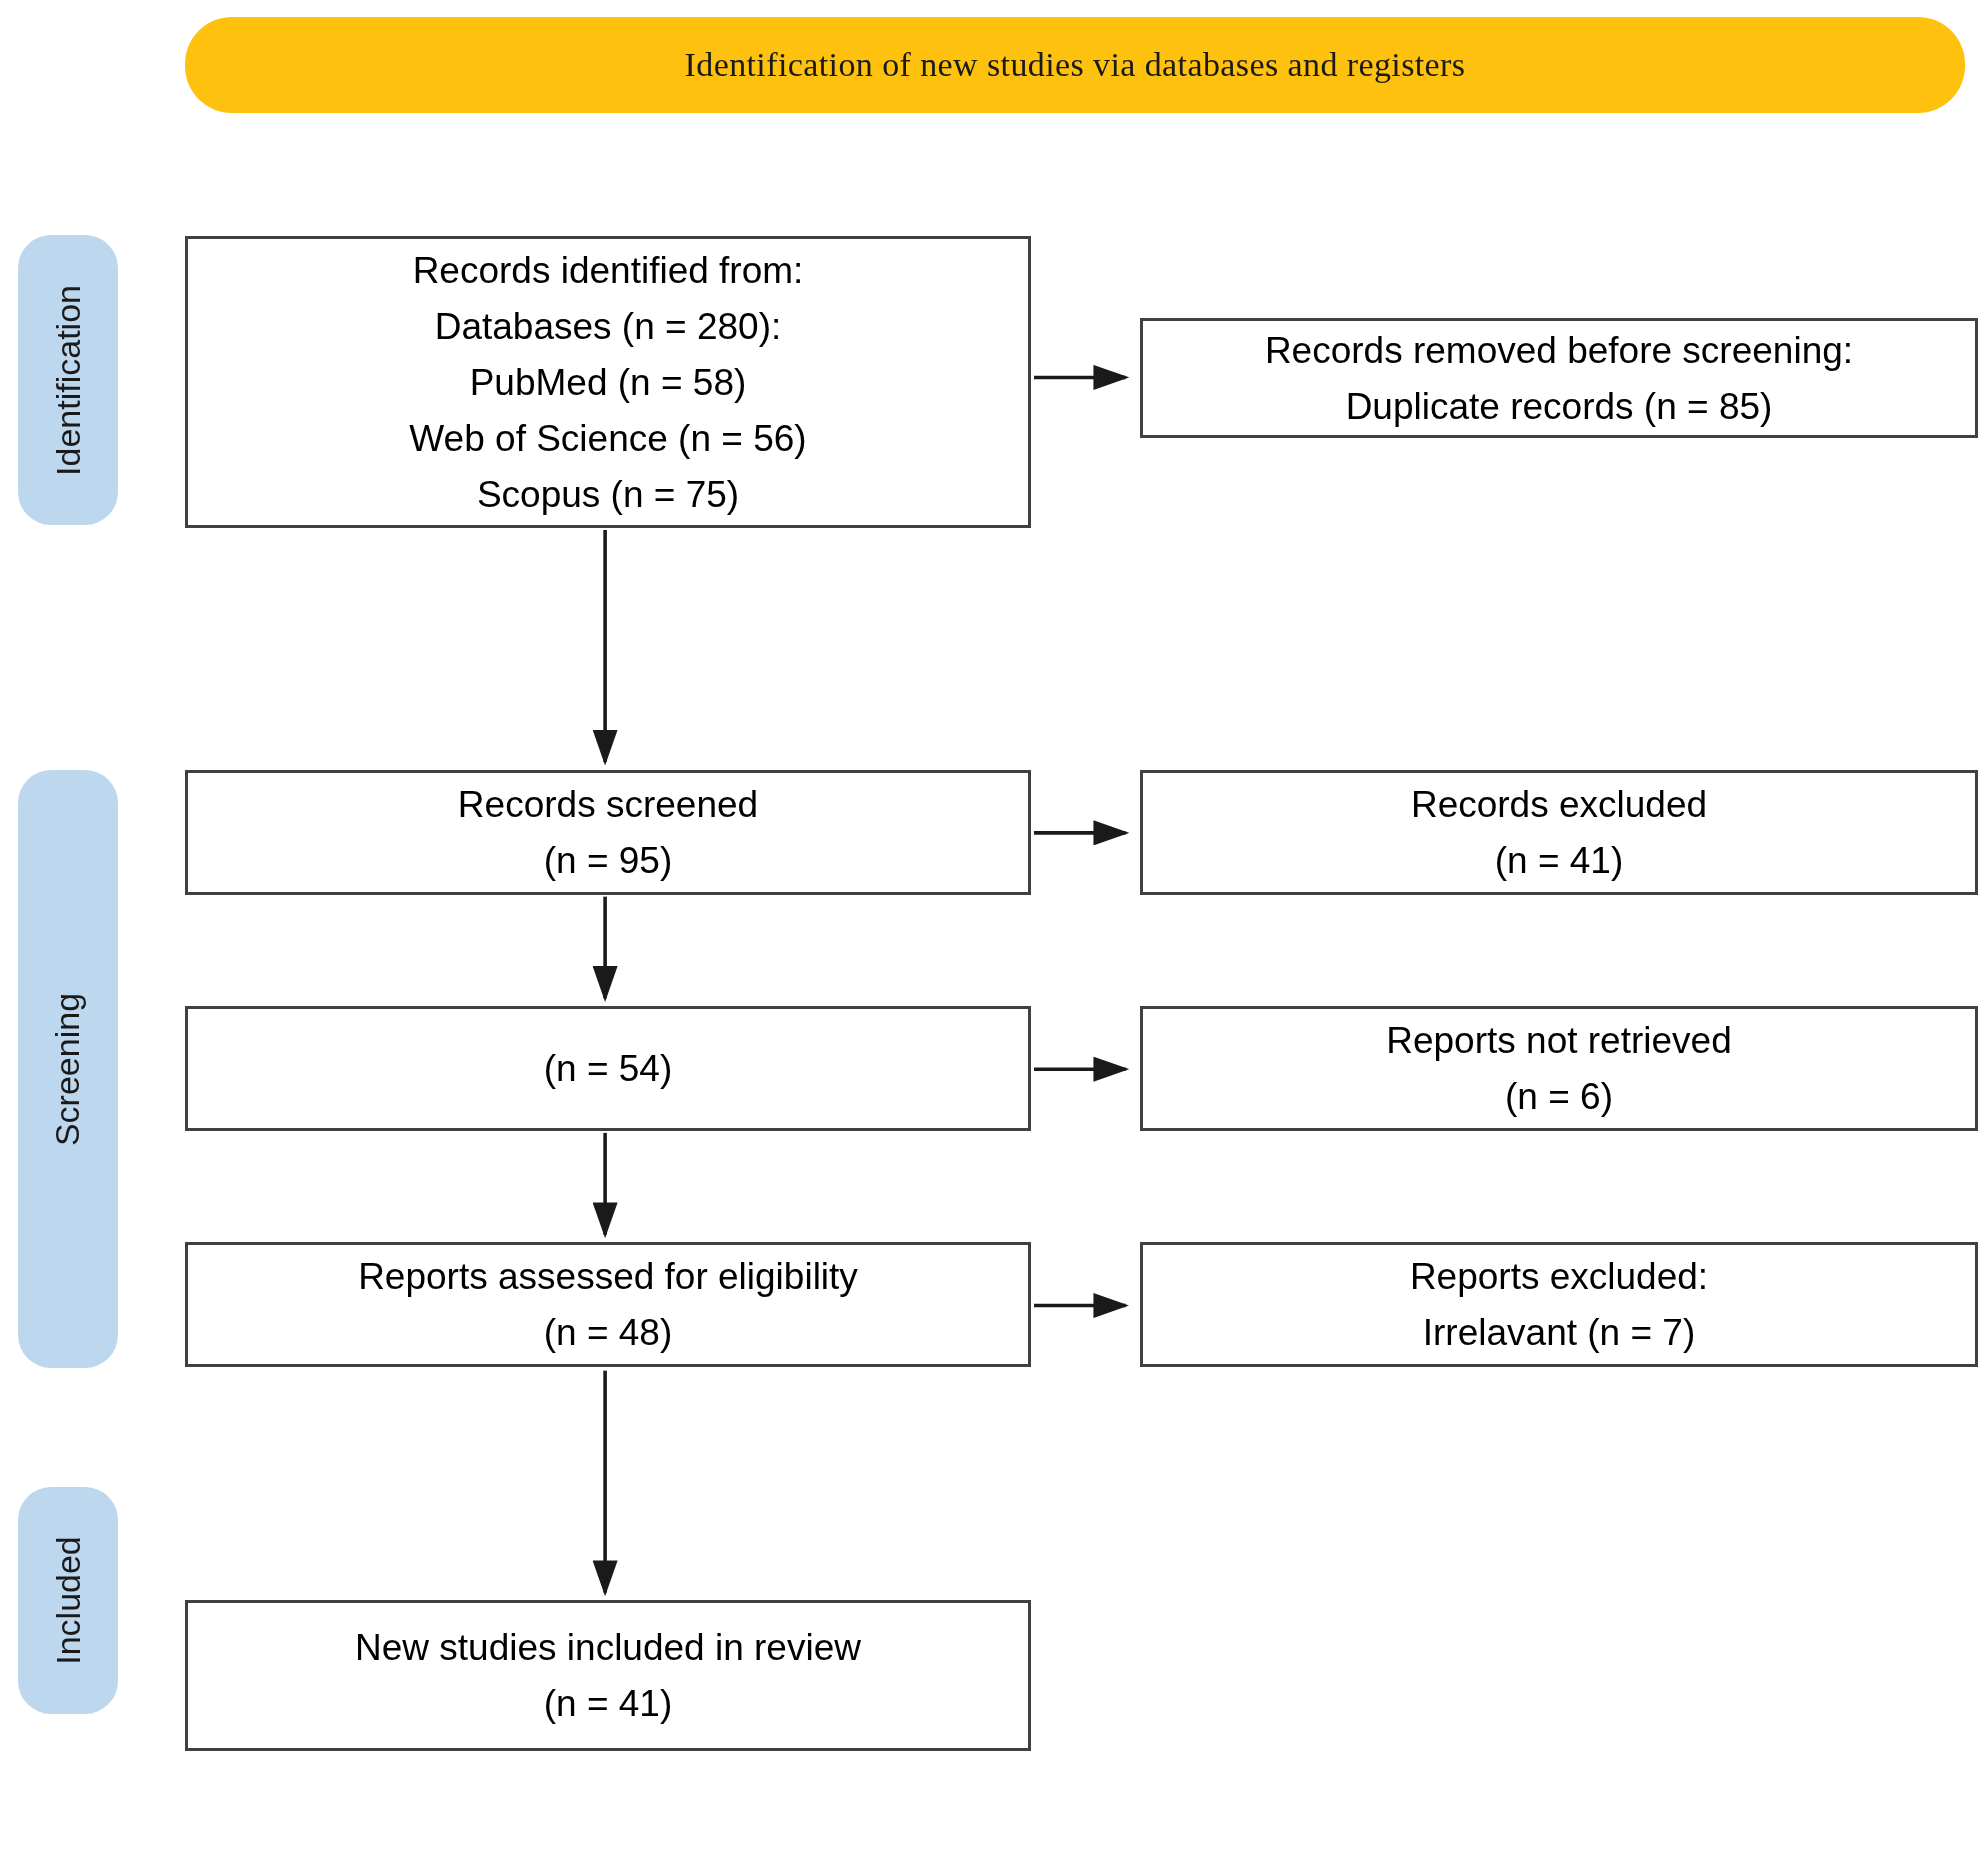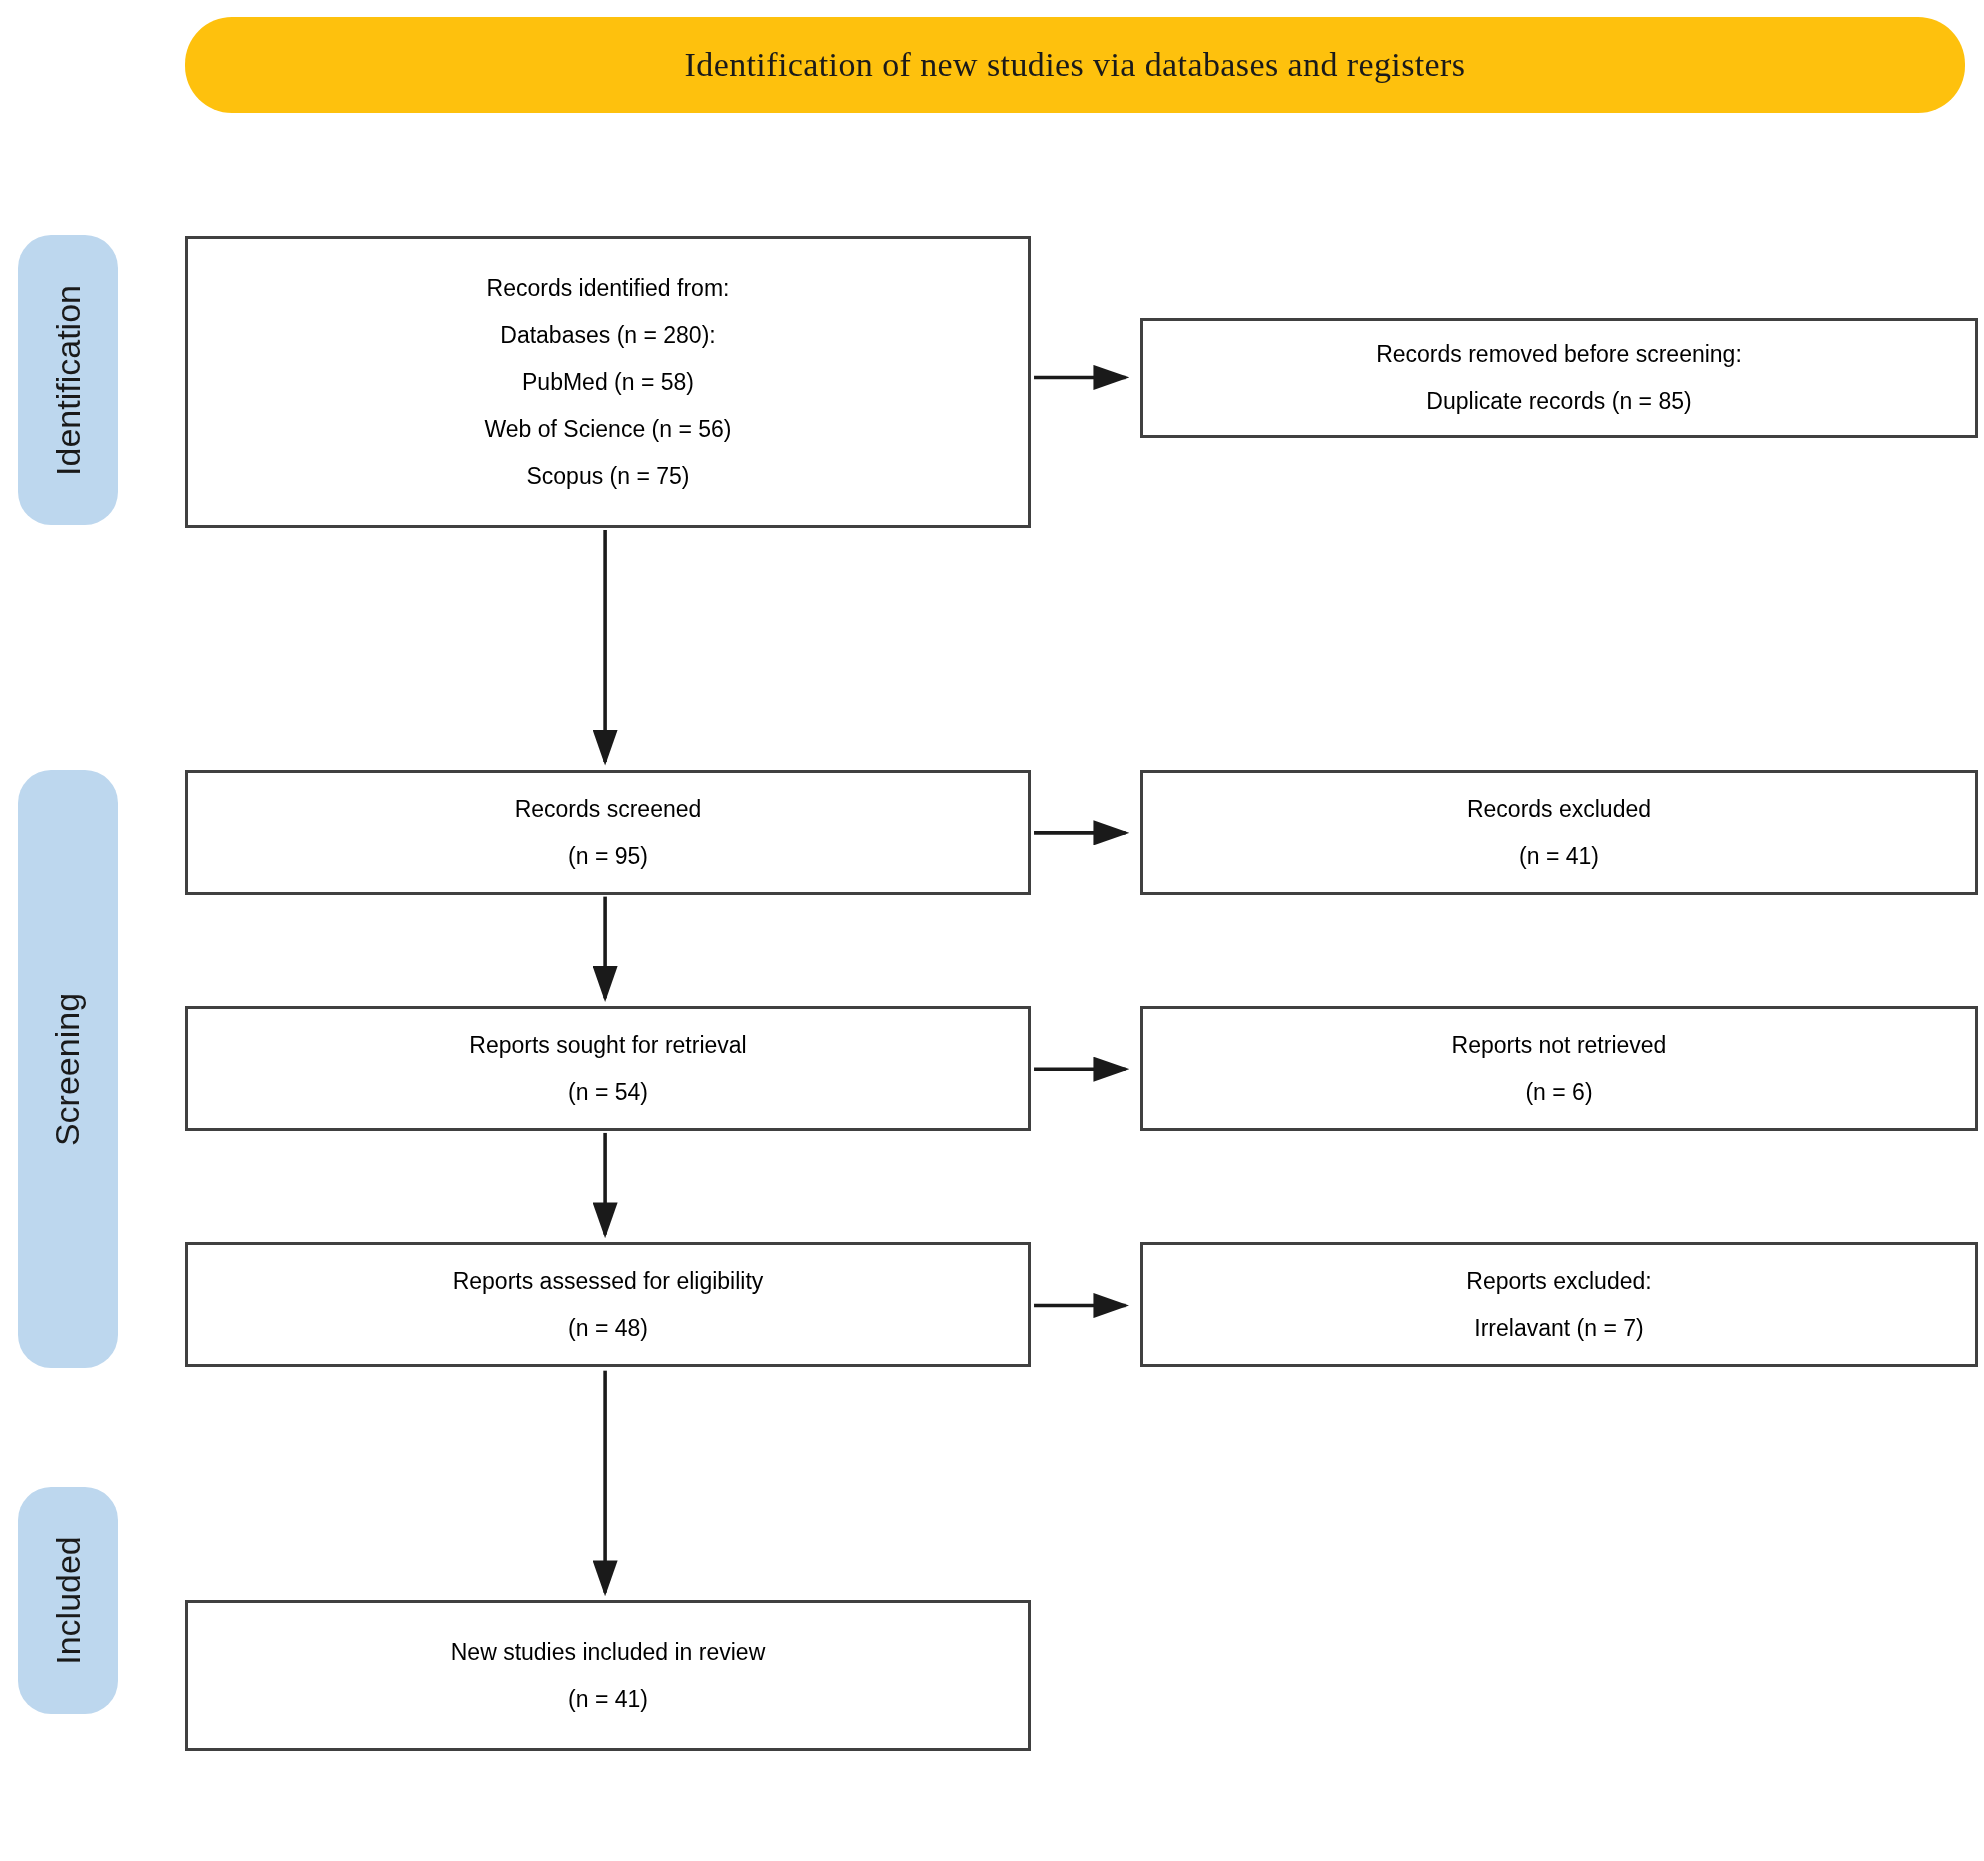--- a/index.html
+++ b/index.html
@@ -24,21 +24,21 @@
     transform:rotate(-90deg); white-space:nowrap;
     font-size:34px; color:#1a1a1a;
   }
   .tab-identification { top:235px; height:290px; }
   .tab-screening      { top:770px; height:598px; }
   .tab-included       { top:1487px; height:227px; }
   .box {
     position:absolute; box-sizing:border-box;
     border:3.6px solid #404040; background:#fff;
     display:flex; flex-direction:column; align-items:center; justify-content:center;
-    text-align:left; font-size:23px; line-height:47px;
+    text-align:left; font-size:37px; line-height:47px;gap:9px;
   }
   .col-main  { left:185px;  width:846px; }
   .col-right { left:1134px; width:838px;margin-left:6px; }
   .b-identified       { top:236px;  height:292px; }
   .b-removed          { top:318px;  height:120px; }
   .b-screened,
   .b-excluded         { top:770px; height:125px; }
   .b-sought,
   .b-not-retrieved    { top:1006px; height:125px; }
   .b-assessed,
@@ -87,21 +87,20 @@
   <div>Web of Science (n = 56)</div>
   <div>Scopus (n = 75)</div>
 </div>
 
 <div class="box col-main b-screened">
   <div>Records screened</div>
   <div>(n = 95)</div>
 </div>
 
 <div class="box col-main b-sought">
-  <div>Reports sought for retrieval</div>
   <div>(n = 54)</div>
 </div>
 
 <div class="box col-main b-assessed">
   <div>Reports assessed for eligibility</div>
   <div>(n = 48)</div>
 </div>
 
 <div class="box col-main b-included">
   <div>New studies included in review</div>

